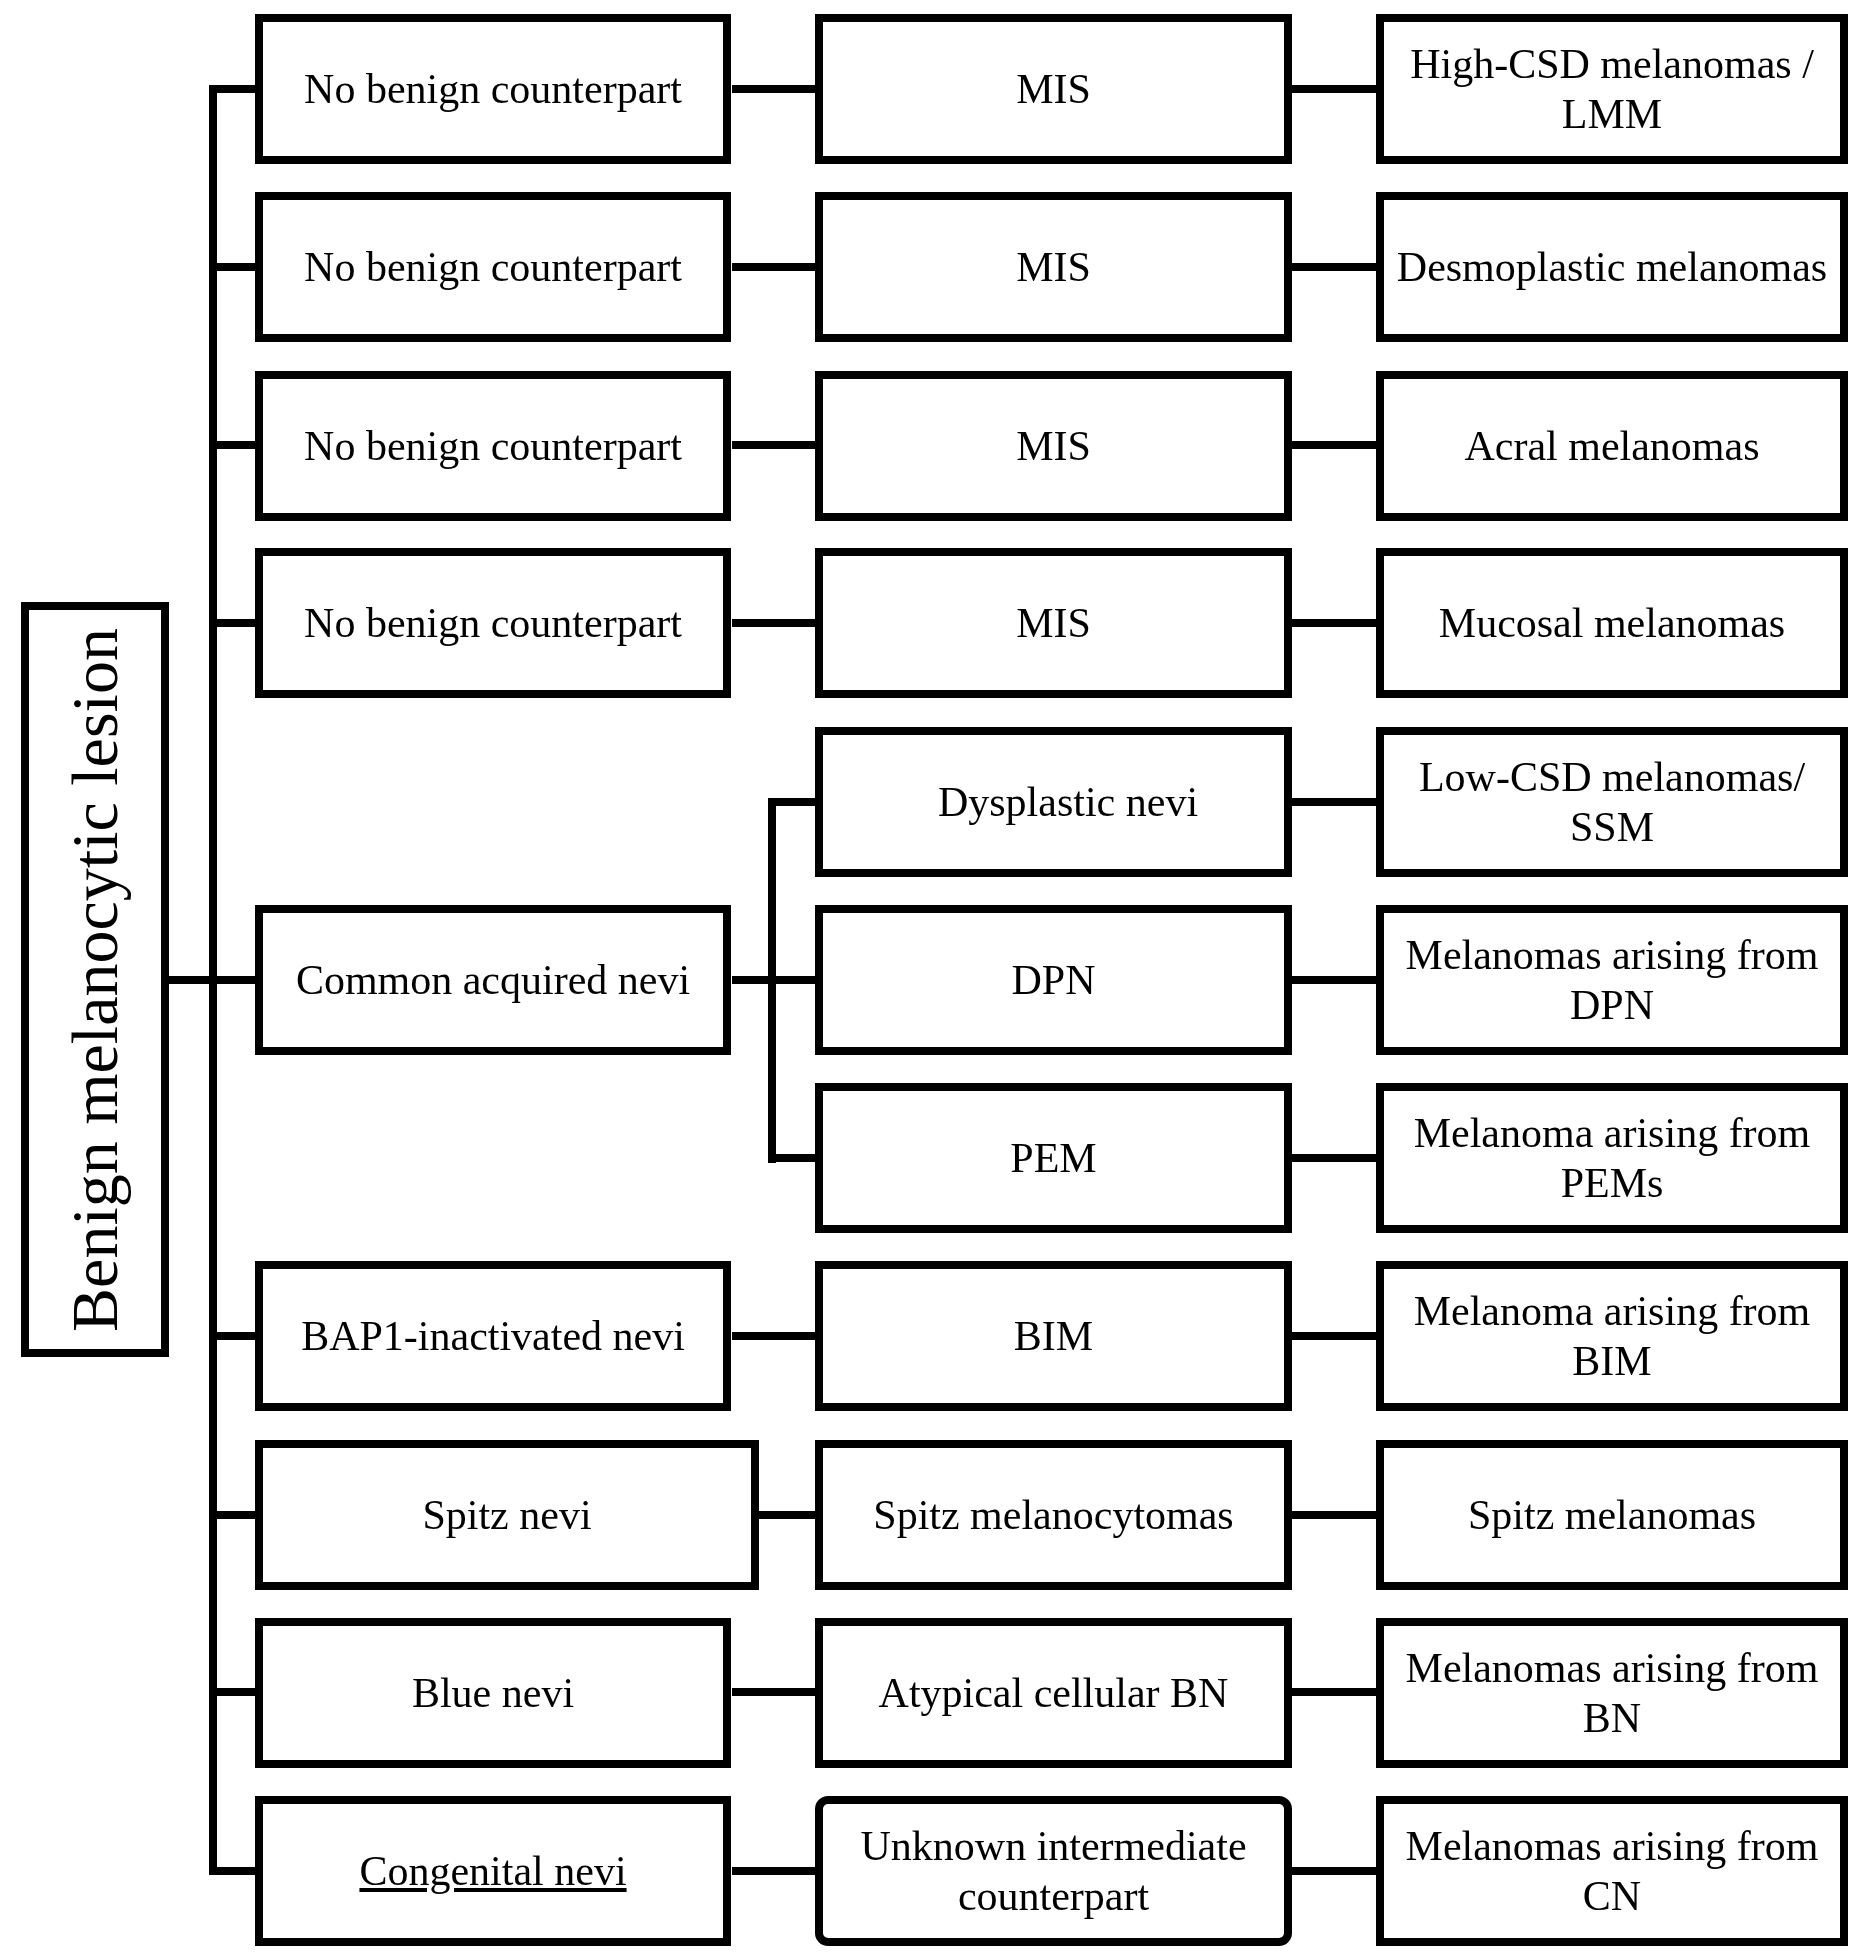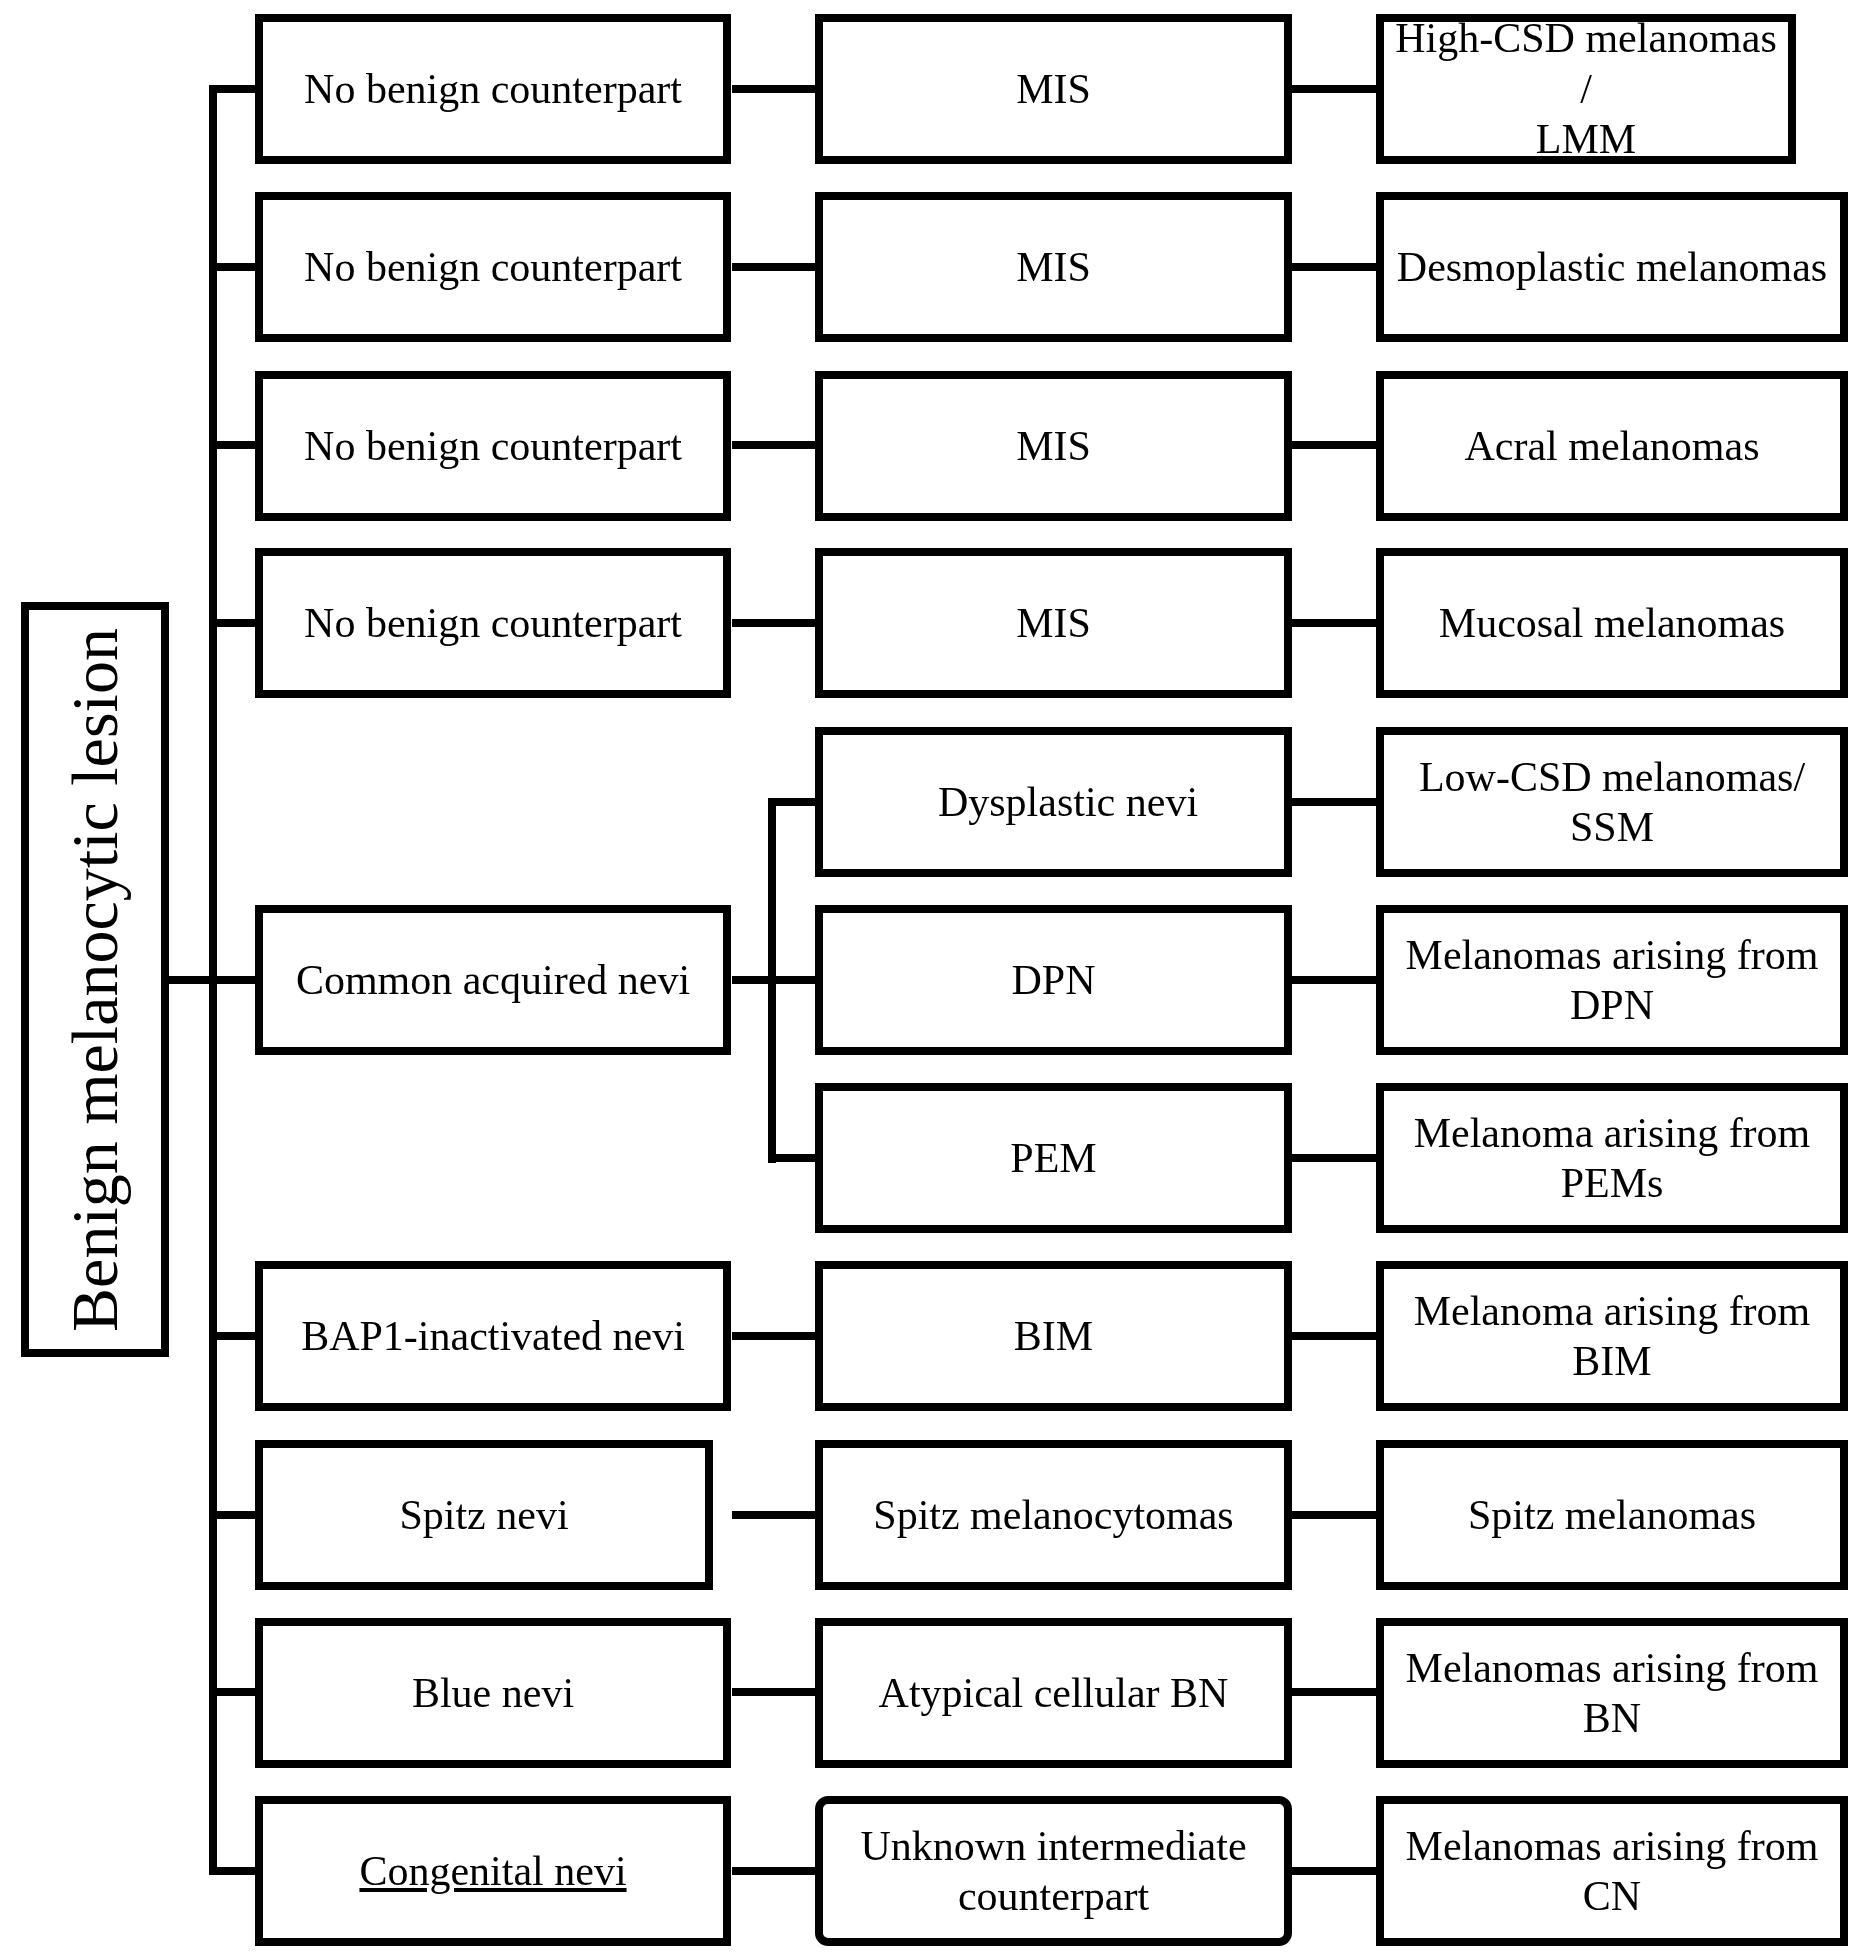--- a/index.html
+++ b/index.html
@@ -102,21 +102,21 @@
     </div>
   <div class="box" style="left:255px; top:548px;  width:476px; height:150px;">
     <span class="lbl">No benign counterpart</span>
     </div>
   <div class="box" style="left:255px; top:905px; width:476px; height:150px;justify-content:center;">
     <span class="lbl">Common acquired nevi</span>
     </div>
   <div class="box" style="left:255px; top:1261px; width:476px; height:150px;">
     <span class="lbl">BAP1-inactivated nevi</span>
     </div>
-  <div class="box" style="left:255px; top:1440px; width:458px; height:150px;justify-content:center;">
+  <div class="box" style="left:255px; top:1440px; width:504px; height:150px;justify-content:center;">
     <span class="lbl">Spitz nevi</span>
     </div>
   <div class="box" style="left:255px; top:1618px; width:476px; height:150px;">
     <span class="lbl">Blue nevi</span>
     </div>
   <div class="box" style="left:255px; top:1796px; width:476px; height:150px;text-decoration:underline;">
     <span class="lbl">Congenital nevi</span>
     </div>
 
   <div class="box" style="left:815px; top:14px;   width:477px; height:150px;">
@@ -147,21 +147,21 @@
     <span class="lbl">Spitz melanocytomas</span>
     </div>
   <div class="box" style="left:815px; top:1618px; width:477px; height:150px;">
     <span class="lbl">Atypical cellular BN</span>
     </div>
   <div class="box" style="left:815px; top:1796px; width:477px; height:150px;border-radius:13px;">
     <span class="lbl">Unknown intermediate
 counterpart</span>
     </div>
 
-  <div class="box" style="left:1376px; top:14px;   width:420px; height:150px;">
+  <div class="box" style="left:1376px; top:14px;   width:472px; height:150px;">
     <span class="lbl">High-CSD melanomas /
 LMM</span>
     </div>
   <div class="box" style="left:1376px; top:192px;  width:472px; height:150px;">
     <span class="lbl">Desmoplastic melanomas</span>
     </div>
   <div class="box" style="left:1376px; top:371px;  width:472px; height:150px;">
     <span class="lbl">Acral melanomas</span>
     </div>
   <div class="box" style="left:1376px; top:548px;  width:472px; height:150px;">

